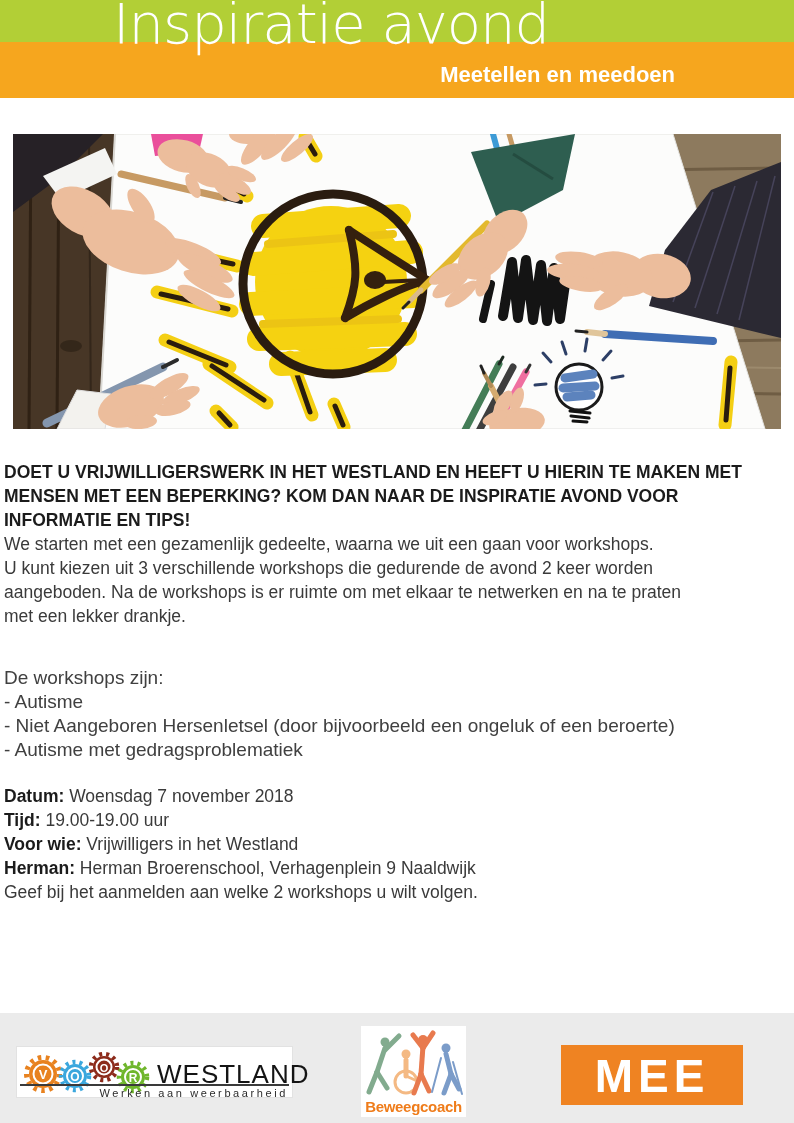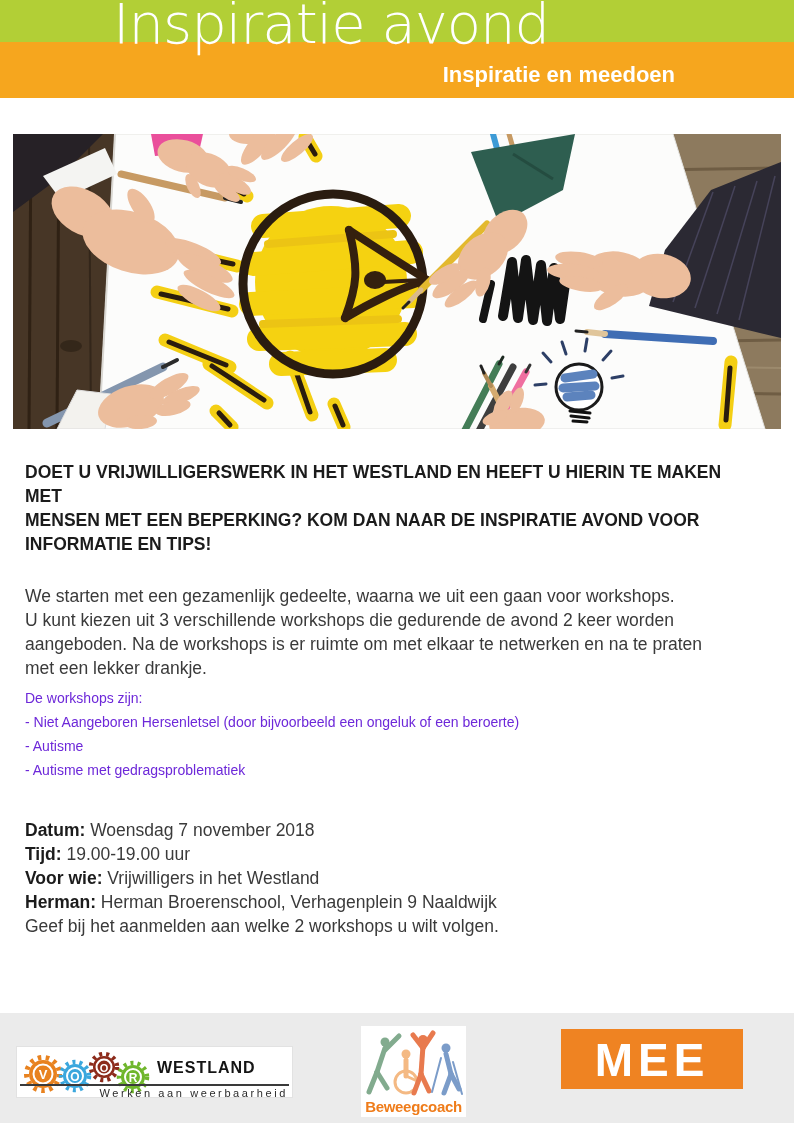--- a/index.html
+++ b/index.html
@@ -15,55 +15,55 @@
                  font-family:"DejaVu Sans","Liberation Sans",sans-serif;
                  font-weight:300; font-size:56px; letter-spacing:-1px; line-height:1.15; }
   .page-subtitle { position:absolute; top:62px; right:119px; color:#fff;
                    font-weight:700; font-size:22px; }
 
   
   .hero { width:768px; height:295px; margin:14px auto 0; overflow:hidden; }
   .hero svg { display:block; }
 
   
-  .content { padding:0 40px 0 25px; }
+  .content { padding:0 40px 0 4px; }
   .intro { margin-top:31px; font-size:17.5px; line-height:24px; font-weight:700;
            color:#1b1b1b; white-space:pre-line; }
-  .para  { margin-top:28px; font-size:17.5px; line-height:24px; color:#3a3a3a;
+  .para  { font-size:17.5px; line-height:24px; color:#3a3a3a;
            white-space:pre-line; }
-  .workshops { margin-top:6px; font-size:14px; line-height:24px; color:#6d28d9; }
-  .details { margin-top:36px; font-size:17.5px; line-height:24px; color:#3a3a3a; }
+  .workshops { margin-top:38px; font-size:19px; line-height:24px; color:#404040; }
+  .details { margin-top:22px; font-size:17.5px; line-height:24px; color:#3a3a3a; }
   .details strong { color:#1b1b1b; font-weight:700; }
   .details .val { white-space:pre; }
 
   
   .footer { position:absolute; left:0; top:1013px; width:794px; height:110px; background:#ebebeb; }
   .logo-box { position:absolute; background:#fff; }
   .vw  { left:16px; top:33px; width:277px; height:52px; border:1px solid #e2e2e2; }
   .vw svg.gears { position:absolute; left:4px; top:3px; }
-  .vw .wordmark { position:absolute; left:140px; top:12px; font-size:16px; font-weight:700;
+  .vw .wordmark { position:absolute; left:140px; top:12px; font-size:26px; font-weight:400;
                   letter-spacing:1px; color:#141414; }
   .vw .vw-line { position:absolute; left:3px; right:3px; top:37px; border-top:2px solid #3a3a3a; }
   .vw .tagline { position:absolute; right:4px; top:40px; font-size:11px; letter-spacing:2.6px;
                  color:#2b2b2b; white-space:nowrap; }
   .bw  { left:361px; top:13px; width:105px; height:91px; padding-top:4px; }
   .bw .bw-caption { position:absolute; left:0; right:0; bottom:2px; text-align:center;
                     color:#ef7c1a; font-weight:700; font-size:15px; letter-spacing:-0.3px; }
-  .mee { left:561px; top:16px; width:205px; height:60px; background:transparent; }
+  .mee { left:561px; top:32px; width:205px; height:60px; background:transparent; }
 </style>
 </head>
 <body>
 
 <div class="page">
 
   <div class="header">
     <div class="band-green"></div>
     <div class="band-orange"></div>
     <h1 class="page-title">Inspiratie avond</h1>
-    <div class="page-subtitle">Inspiratie en meedoen</div>
+    <div class="page-subtitle">Meetellen en meedoen</div>
   </div>
 
   <div class="hero">
     <svg viewBox="0 0 768 295" width="768" height="295">
 
       <g>
         <rect x="0" y="0" width="110" height="295" fill="#473626"></rect>
         <line x1="18" y1="0" x2="16" y2="295" stroke="#2f2114" stroke-width="3"></line>
         <line x1="46" y1="0" x2="44" y2="295" stroke="#2f2114" stroke-width="3"></line>
         <line x1="76" y1="0" x2="78" y2="295" stroke="#33261a" stroke-width="2"></line>
@@ -275,22 +275,22 @@
   <div class="content">
     <p class="intro">DOET U VRIJWILLIGERSWERK IN HET WESTLAND EN HEEFT U HIERIN TE MAKEN MET
 MENSEN MET EEN BEPERKING? KOM DAN NAAR DE INSPIRATIE AVOND VOOR
 INFORMATIE EN TIPS!</p>
     <p class="para">We starten met een gezamenlijk gedeelte, waarna we uit een gaan voor workshops.
 U kunt kiezen uit 3 verschillende workshops die gedurende de avond 2 keer worden
 aangeboden. Na de workshops is er ruimte om met elkaar te netwerken en na te praten
 met een lekker drankje.</p>
     <div class="workshops">
       <div>De workshops zijn:</div>
+      <div>- Autisme</div>
       <div>- Niet Aangeboren Hersenletsel (door bijvoorbeeld een ongeluk of een beroerte)</div>
-      <div>- Autisme</div>
       <div>- Autisme met gedragsproblematiek</div>
     </div>
     <div class="details">
       <div><strong>Datum:</strong><span class="val"> Woensdag 7 november 2018</span></div>
       <div><strong>Tijd:</strong><span class="val"> 19.00-19.00 uur</span></div>
       <div><strong>Voor wie:</strong><span class="val"> Vrijwilligers in het Westland</span></div>
       <div><strong>Herman:</strong><span class="val"> Herman Broerenschool, Verhagenplein 9 Naaldwijk</span></div>
       <div><strong></strong><span class="val">Geef bij het aanmelden aan welke 2 workshops u wilt volgen.</span></div>
     </div>
   </div>

